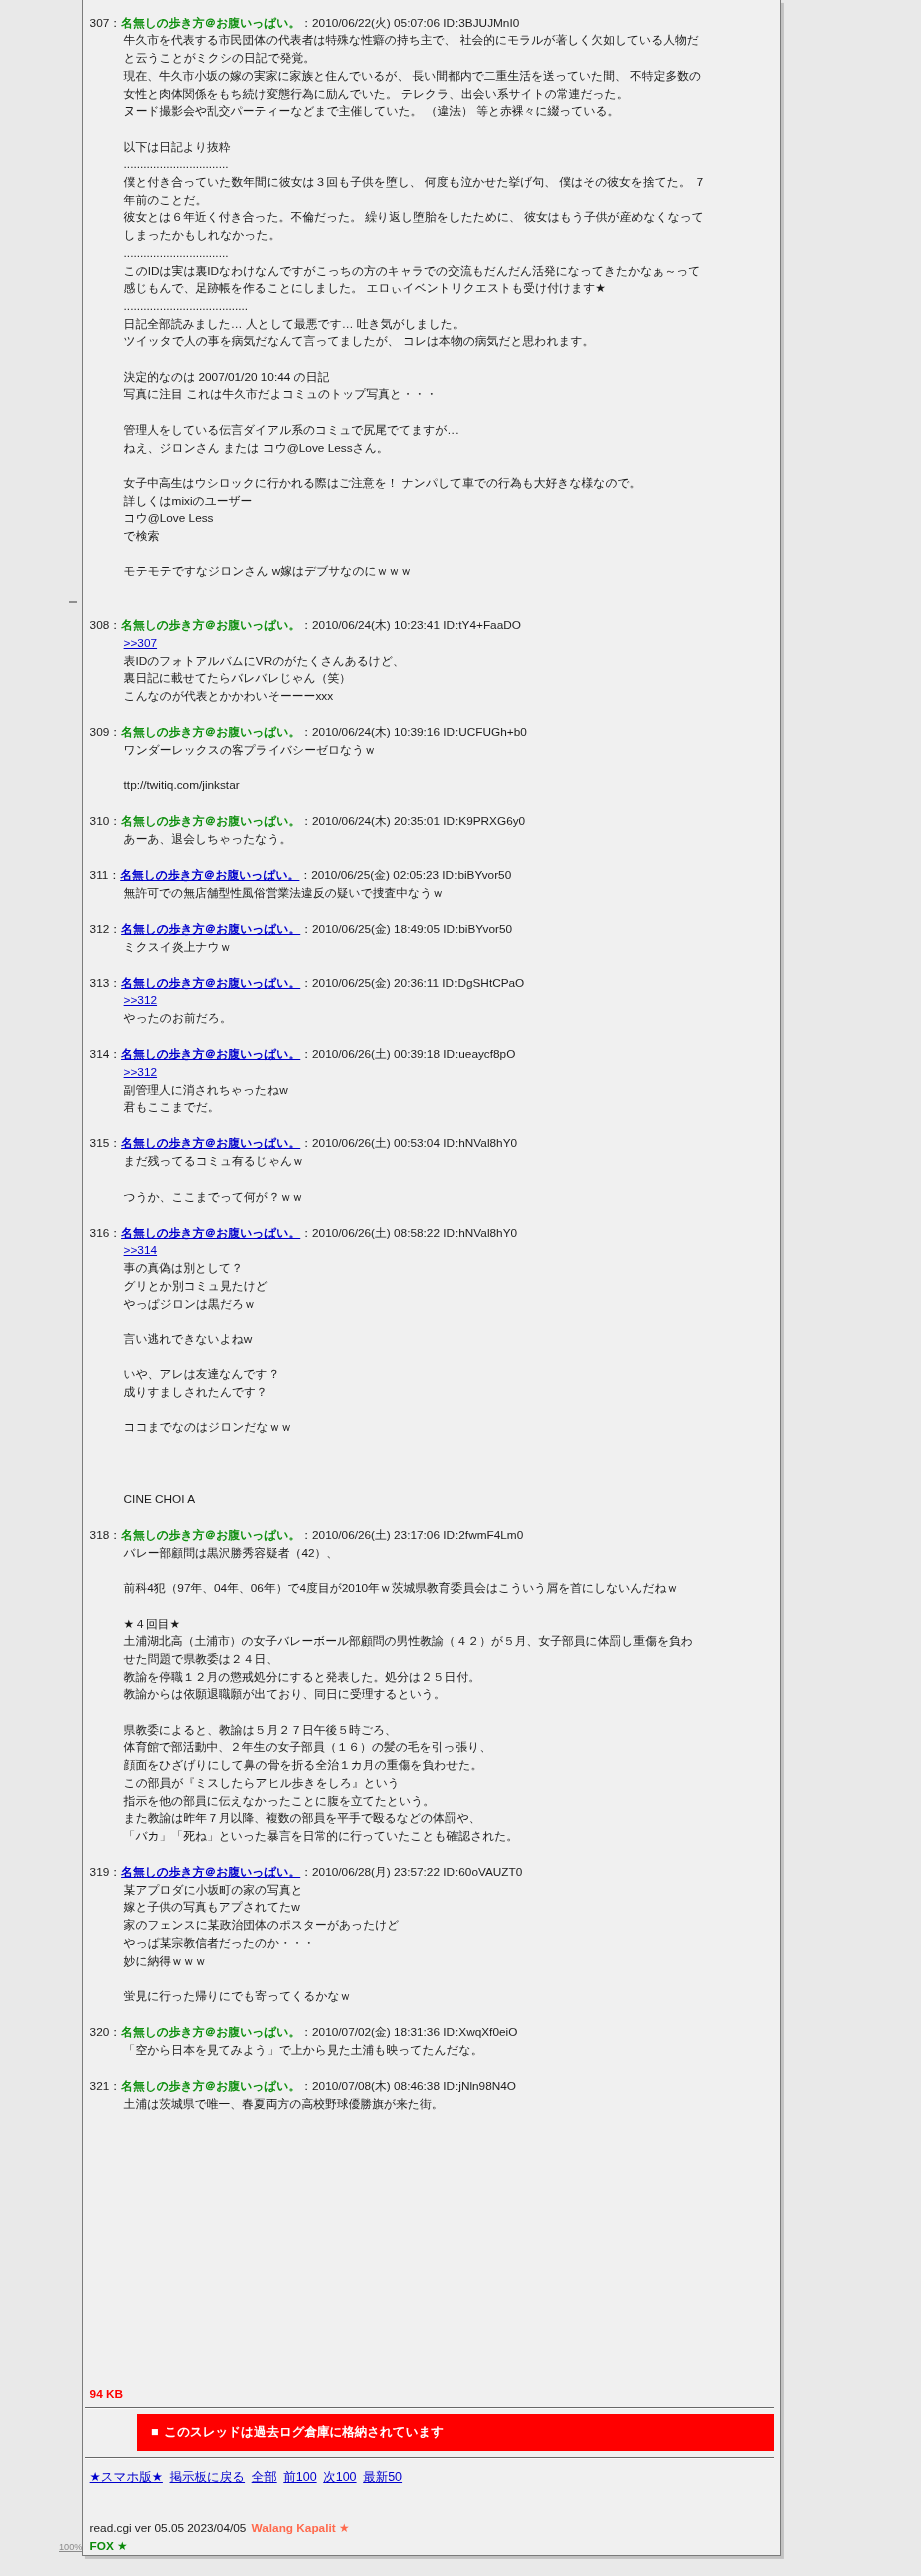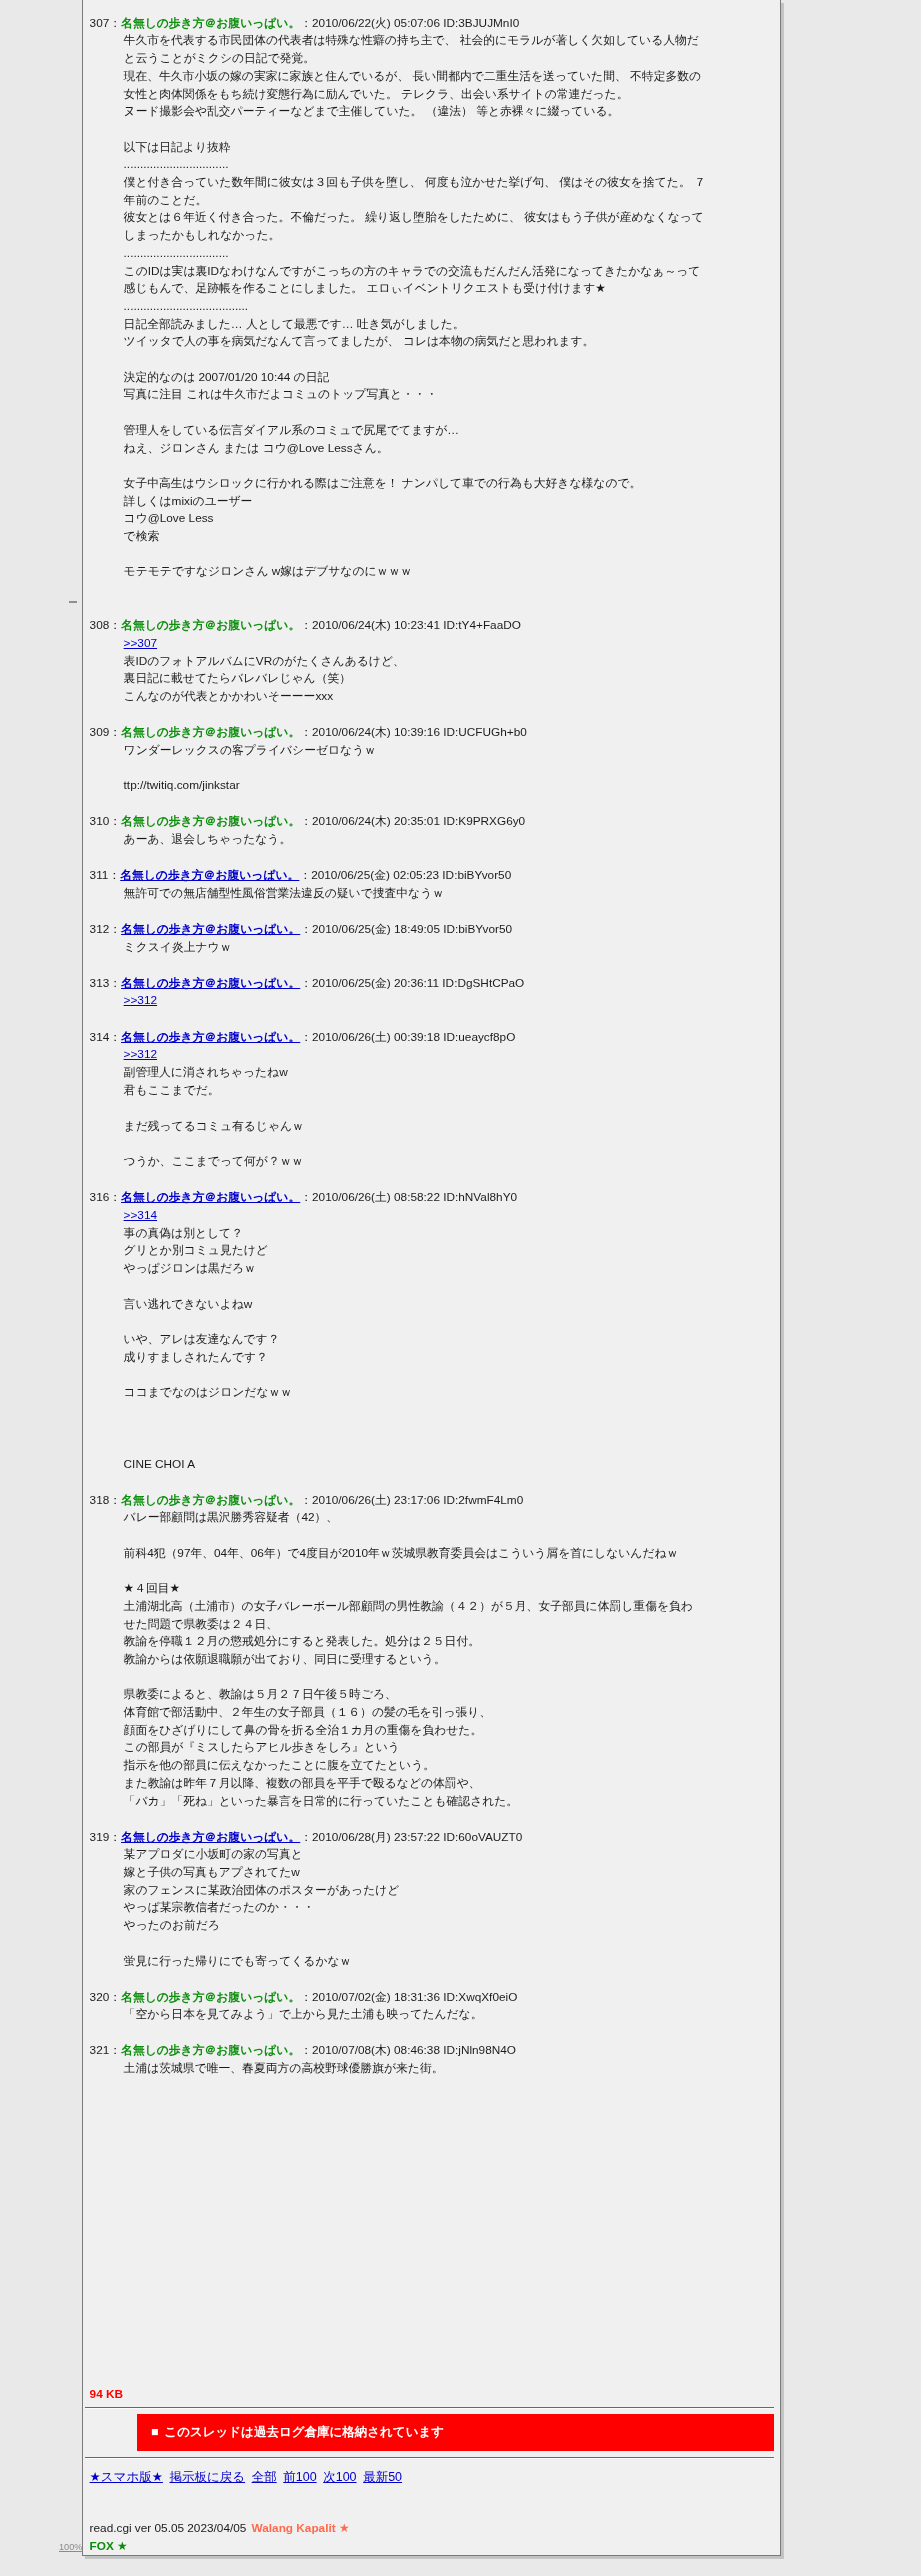--- a/index.html
+++ b/index.html
@@ -125,31 +125,33 @@
       <div class="post">
         <div class="post-header"><span class="post-no">312</span><span class="sep">：</span><span class="pname blue">名無しの歩き方＠お腹いっぱい。</span><span class="sep">：</span><span class="pmeta">2010/06/25(金) 18:49:05 ID:biBYvor50</span></div>
         <div class="post-body">
           <div class="line">ミクスイ炎上ナウｗ</div>
         </div>
       </div>
       <div class="post">
         <div class="post-header"><span class="post-no">313</span><span class="sep">：</span><span class="pname blue">名無しの歩き方＠お腹いっぱい。</span><span class="sep">：</span><span class="pmeta">2010/06/25(金) 20:36:11 ID:DgSHtCPaO</span></div>
         <div class="post-body">
           <div class="line"><a class="anchor">&gt;&gt;312</a></div>
+          <div class="line">やったのお前だろ。</div>
         </div>
       </div>
       <div class="post">
         <div class="post-header"><span class="post-no">314</span><span class="sep">：</span><span class="pname blue">名無しの歩き方＠お腹いっぱい。</span><span class="sep">：</span><span class="pmeta">2010/06/26(土) 00:39:18 ID:ueaycf8pO</span></div>
         <div class="post-body">
           <div class="line"><a class="anchor">&gt;&gt;312</a></div>
           <div class="line">副管理人に消されちゃったねw</div>
           <div class="line">君もここまでだ。</div>
         </div>
       </div>
       <div class="post">
+        <div class="post-header"><span class="post-no">315</span><span class="sep">：</span><span class="pname blue">名無しの歩き方＠お腹いっぱい。</span><span class="sep">：</span><span class="pmeta">2010/06/26(土) 00:53:04 ID:hNVal8hY0</span></div>
         <div class="post-body">
           <div class="line">まだ残ってるコミュ有るじゃんｗ</div>
           <div class="line">&nbsp;</div>
           <div class="line">つうか、ここまでって何が？ｗｗ</div>
         </div>
       </div>
       <div class="post">
         <div class="post-header"><span class="post-no">316</span><span class="sep">：</span><span class="pname blue">名無しの歩き方＠お腹いっぱい。</span><span class="sep">：</span><span class="pmeta">2010/06/26(土) 08:58:22 ID:hNVal8hY0</span></div>
         <div class="post-body">
           <div class="line"><a class="anchor">&gt;&gt;314</a></div>
@@ -194,21 +196,21 @@
           <div class="line">「バカ」「死ね」といった暴言を日常的に行っていたことも確認された。</div>
         </div>
       </div>
       <div class="post">
         <div class="post-header"><span class="post-no">319</span><span class="sep">：</span><span class="pname blue">名無しの歩き方＠お腹いっぱい。</span><span class="sep">：</span><span class="pmeta">2010/06/28(月) 23:57:22 ID:60oVAUZT0</span></div>
         <div class="post-body">
           <div class="line">某アプロダに小坂町の家の写真と</div>
           <div class="line">嫁と子供の写真もアプされてたw</div>
           <div class="line">家のフェンスに某政治団体のポスターがあったけど</div>
           <div class="line">やっぱ某宗教信者だったのか・・・</div>
-          <div class="line">やったのお前だろ</div>
+          <div class="line">妙に納得ｗｗｗ</div>
           <div class="line">&nbsp;</div>
           <div class="line">蛍見に行った帰りにでも寄ってくるかなｗ</div>
         </div>
       </div>
       <div class="post">
         <div class="post-header"><span class="post-no">320</span><span class="sep">：</span><span class="pname green">名無しの歩き方＠お腹いっぱい。</span><span class="sep">：</span><span class="pmeta">2010/07/02(金) 18:31:36 ID:XwqXf0eiO</span></div>
         <div class="post-body">
           <div class="line">「空から日本を見てみよう」で上から見た土浦も映ってたんだな。</div>
         </div>
       </div>

